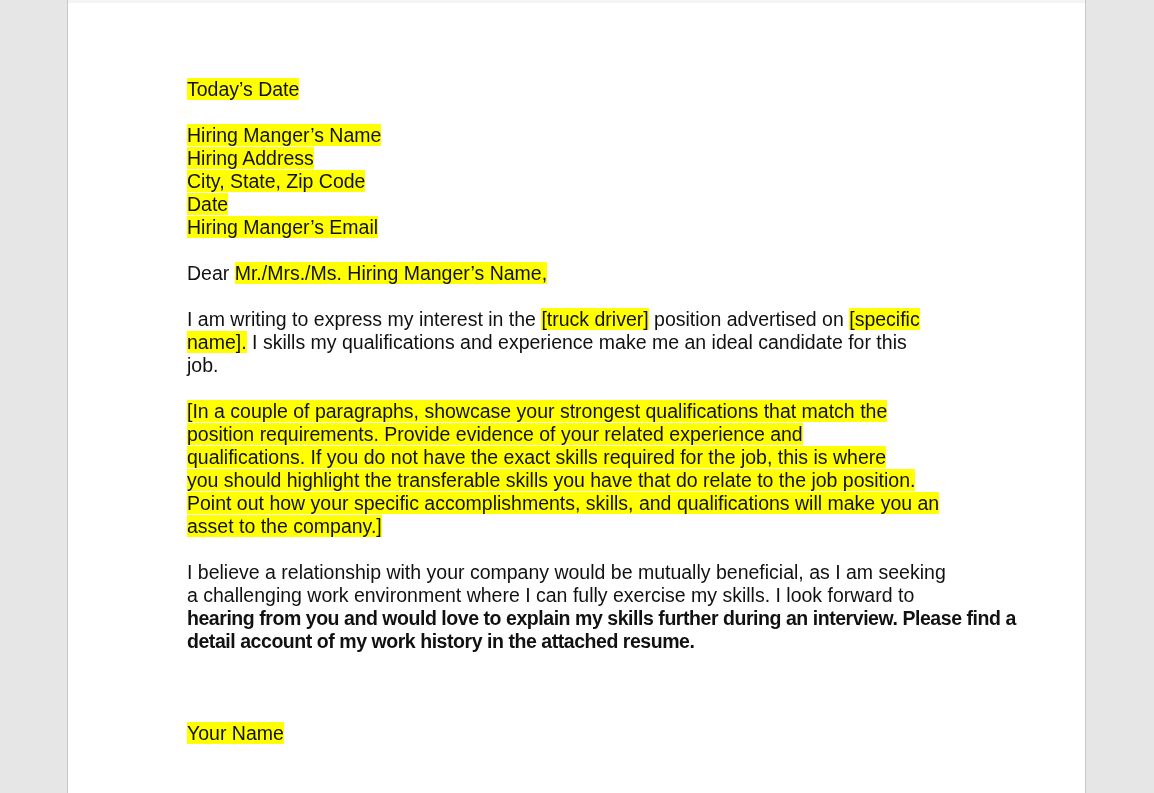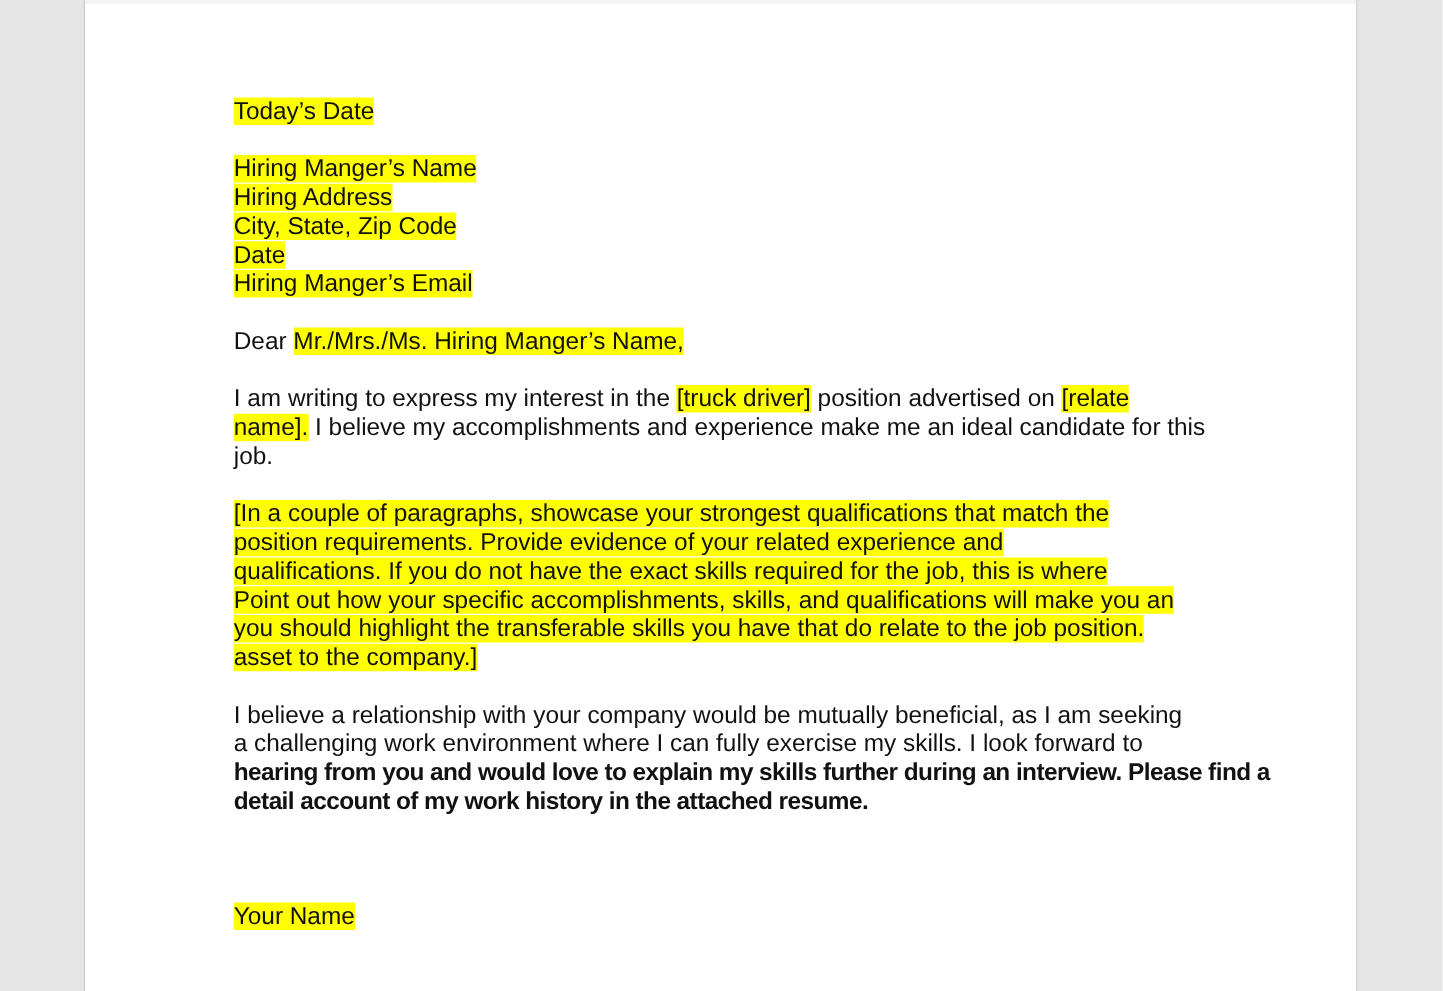--- a/index.html
+++ b/index.html
@@ -71,30 +71,30 @@
     <span class="line"><span class="hl">Hiring Manger’s Name</span></span>
     <span class="line"><span class="hl">Hiring Address</span></span>
     <span class="line"><span class="hl">City, State, Zip Code</span></span>
     <span class="line"><span class="hl">Date</span></span>
     <span class="line"><span class="hl">Hiring Manger’s Email</span></span>
     <div class="gap"></div>
 
     <span class="line"><span>Dear </span><span class="hl">Mr./Mrs./Ms. Hiring Manger’s Name,</span></span>
     <div class="gap"></div>
 
-    <span class="line"><span>I am writing to express my interest in the </span><span class="hl">[truck driver]</span><span> position advertised on </span><span class="hl">[relate</span></span>
-    <span class="line"><span class="hl">name].</span><span> I believe my accomplishments and experience make me an ideal candidate for this</span></span>
+    <span class="line"><span>I am writing to express my interest in the </span><span class="hl">[truck driver]</span><span> position advertised on </span><span class="hl">[specific</span></span>
+    <span class="line"><span class="hl">name].</span><span> I skills my qualifications and experience make me an ideal candidate for this</span></span>
     <span class="line"><span>job.</span></span>
     <div class="gap"></div>
 
     <span class="line"><span class="hl">[In a couple of paragraphs, showcase your strongest qualifications that match the</span></span>
     <span class="line"><span class="hl">position requirements. Provide evidence of your related experience and</span></span>
     <span class="line"><span class="hl">qualifications. If you do not have the exact skills required for the job, this is where</span></span>
+    <span class="line"><span class="hl">you should highlight the transferable skills you have that do relate to the job position.</span></span>
     <span class="line"><span class="hl">Point out how your specific accomplishments, skills, and qualifications will make you an</span></span>
-    <span class="line"><span class="hl">you should highlight the transferable skills you have that do relate to the job position.</span></span>
     <span class="line"><span class="hl">asset to the company.]</span></span>
     <div class="gap"></div>
 
     <span class="line">I believe a relationship with your company would be mutually beneficial, as I am seeking</span>
     <span class="line">a challenging work environment where I can fully exercise my skills. I look forward to</span>
     <span class="line narrow">hearing from you and would love to explain my skills further during an interview. Please find a</span>
     <span class="line narrow">detail account of my work history in the attached resume.</span>
     <div class="gap"></div>
     <div class="gap"></div>
 

